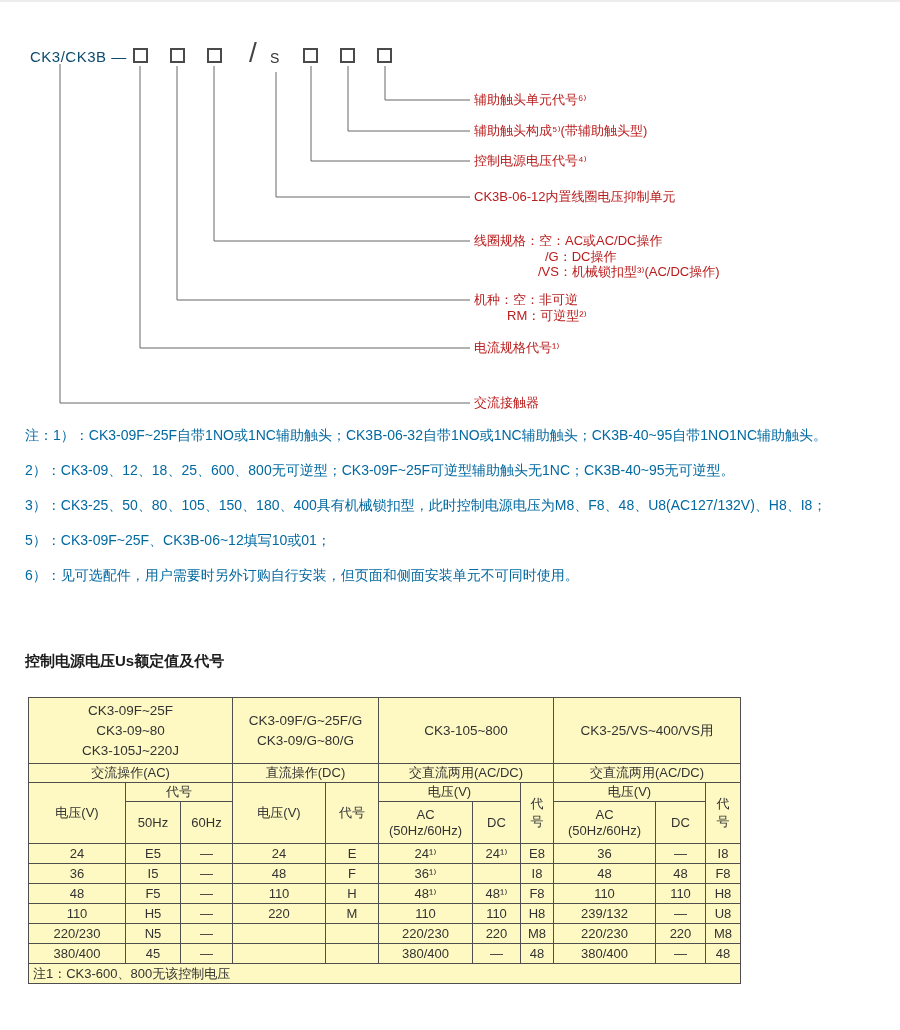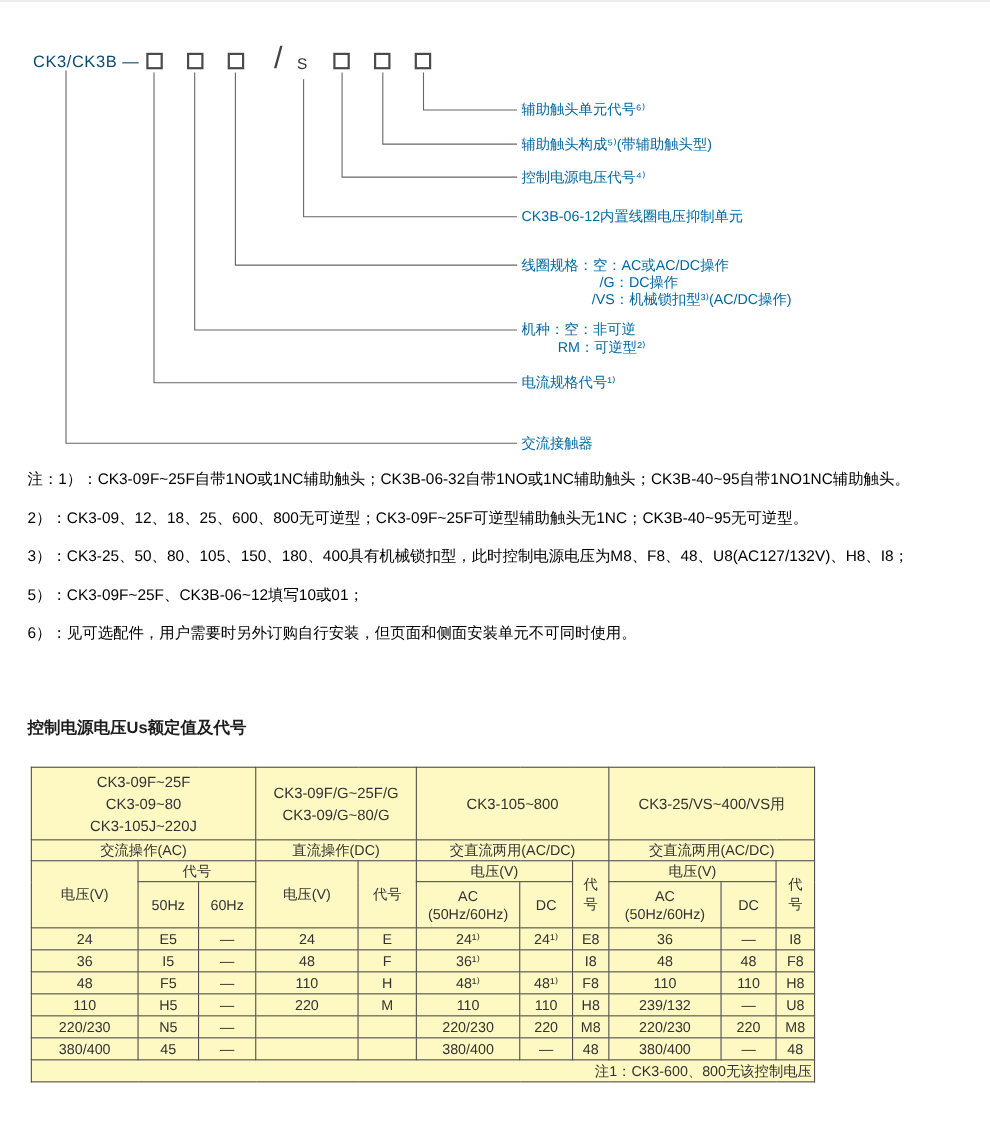--- a/index.html
+++ b/index.html
@@ -11,40 +11,40 @@
   }
   .page { position:relative; width:900px; height:1030px; background:#fff; overflow:hidden; border-top:2px solid #ededed; }
 
   
   .diagram { position:absolute; left:0; top:0; width:900px; height:418px; }
   .diagram svg { position:absolute; left:0; top:0; }
   .model-prefix { position:absolute; left:30px; top:46px; font-size:15px; letter-spacing:0.5px; color:#0c4a6e; white-space:nowrap; }
   .code-box { position:absolute; top:46px; width:15px; height:15px; border:2px solid #4a4a4a; background:#fff; }
   .slash { position:absolute; left:249px; top:35px; font-size:28px; font-weight:300; color:#444; }
   .s-char { position:absolute; left:270px; top:48px; font-size:14px; color:#333; }
-  .dlabel { position:absolute; font-size:13px; line-height:18px; white-space:nowrap; color:#0369a1; }
+  .dlabel { position:absolute; font-size:13px; line-height:18px; white-space:nowrap; color:#b91c1c; }
 
   
   .notes { position:absolute; left:25px; top:424px; width:862px; }
-  .note { font-size:14px; line-height:18px; margin-bottom:17px; color:#000000; white-space:nowrap; }
+  .note { font-size:14px; line-height:18px; margin-bottom:17px; color:#0369a1; white-space:nowrap; }
 
   
   .table-title { position:absolute; left:25px; top:650px; font-size:15px; font-weight:bold; color:#1d1d1d; }
   table.vtable { position:absolute; left:28px; top:695px; border-collapse:collapse; table-layout:fixed; background:#fef9c3; }
   .vtable td {
     border:1px solid #4f4f4f; font-size:13px; text-align:center;
     vertical-align:middle; padding:0 2px; color:#333; overflow:hidden;
   }
   .pre { white-space:pre-line; }
   .r-model td { height:66px; font-size:13.5px; line-height:20px; }
   .r-op td   { height:18px;margin-left:36px; }
   .r-h1 td   { height:18px; }
   .r-h2 td   { height:42px; line-height:16px; }
   .r-data td { height:20px; }
-  .r-foot td { height:20px; text-align:right; padding-left:4px; }
+  .r-foot td { height:20px; text-align:left; padding-left:4px; }
 </style>
 </head>
 <body>
 
 <div class="page">
 
   <div class="diagram">
     <svg width="900" height="418" fill="none" stroke="#666" stroke-width="1">
       <polyline points="60,62 60,401 470,401"></polyline>
       <polyline points="140,64 140,346 470,346"></polyline>

